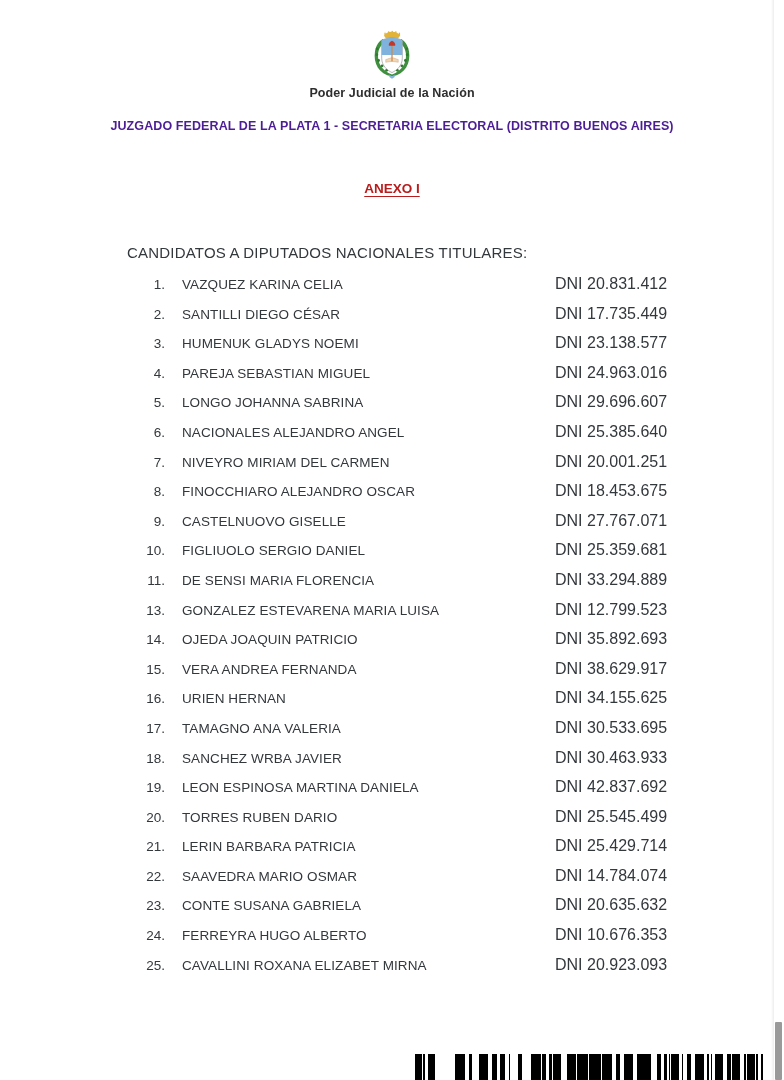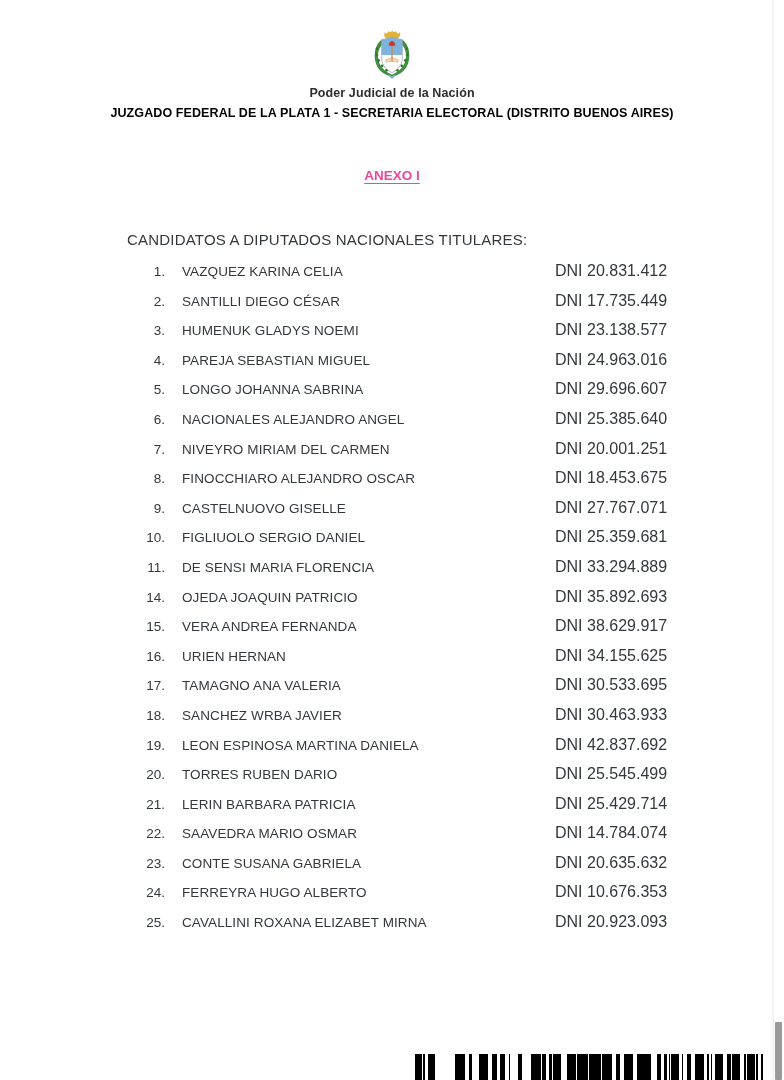--- a/index.html
+++ b/index.html
@@ -41,32 +41,32 @@
   .header-line-1 {
     font-size: 12.5px;
     font-weight: 700;
     color: #2e2e2e;
     margin-top: 4px;
     letter-spacing: .1px;
   }
   .header-line-2 {
     font-size: 12.5px;
     font-weight: 700;
-    color: #000000;
-    margin-top: 6px;
+    color: #4c1d95;
+    margin-top: 19px;
     letter-spacing: .1px;
   }
 
   
   .anexo-title {
     text-align: center;
     margin-top: 48px;
     font-size: 13.5px;
     font-weight: 700;
-    color: #ec4899;
+    color: #b91c1c;
     text-decoration: underline;
     text-underline-offset: 3px;
   }
 
   
   .section-heading {
     margin-top: 48px;
     margin-left: 127px;
     font-size: 15px;
     font-weight: 400;
@@ -268,20 +268,25 @@
       </div>
       <div class="candidate-row">
         <div class="cand-index">10.</div>
         <div class="cand-name">FIGLIUOLO SERGIO DANIEL</div>
         <div class="cand-dni">DNI 25.359.681</div>
       </div>
       <div class="candidate-row">
         <div class="cand-index">11.</div>
         <div class="cand-name">DE SENSI MARIA FLORENCIA</div>
         <div class="cand-dni">DNI 33.294.889</div>
+      </div>
+      <div class="candidate-row">
+        <div class="cand-index">13.</div>
+        <div class="cand-name">GONZALEZ ESTEVARENA MARIA LUISA</div>
+        <div class="cand-dni">DNI 12.799.523</div>
       </div>
       <div class="candidate-row">
         <div class="cand-index">14.</div>
         <div class="cand-name">OJEDA JOAQUIN PATRICIO</div>
         <div class="cand-dni">DNI 35.892.693</div>
       </div>
       <div class="candidate-row">
         <div class="cand-index">15.</div>
         <div class="cand-name">VERA ANDREA FERNANDA</div>
         <div class="cand-dni">DNI 38.629.917</div>

